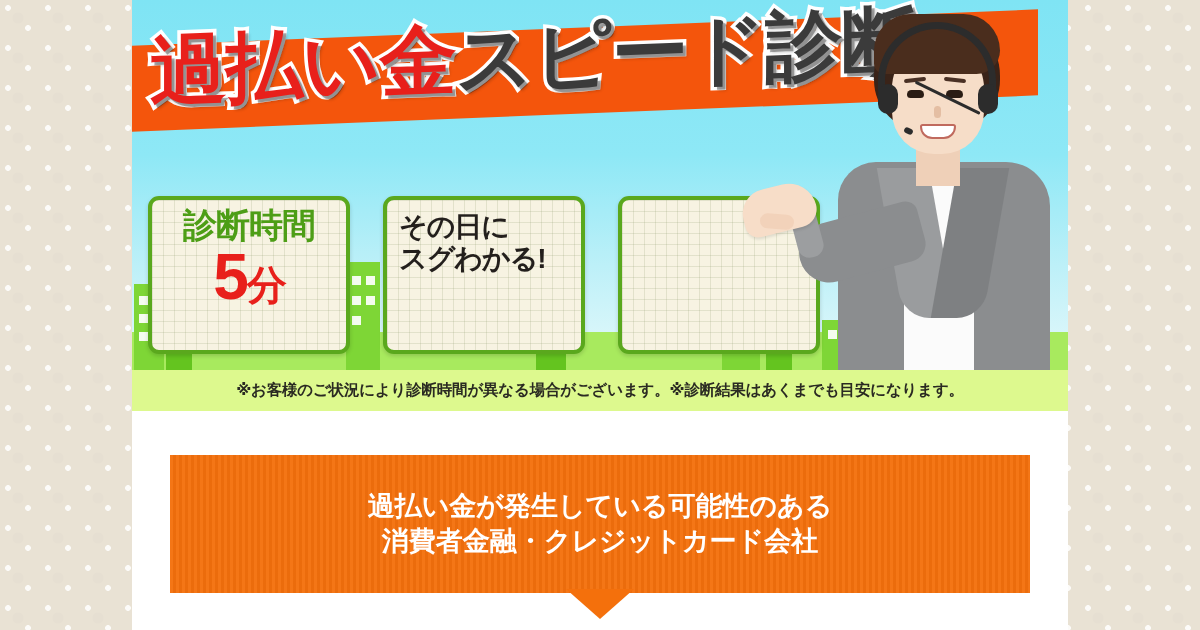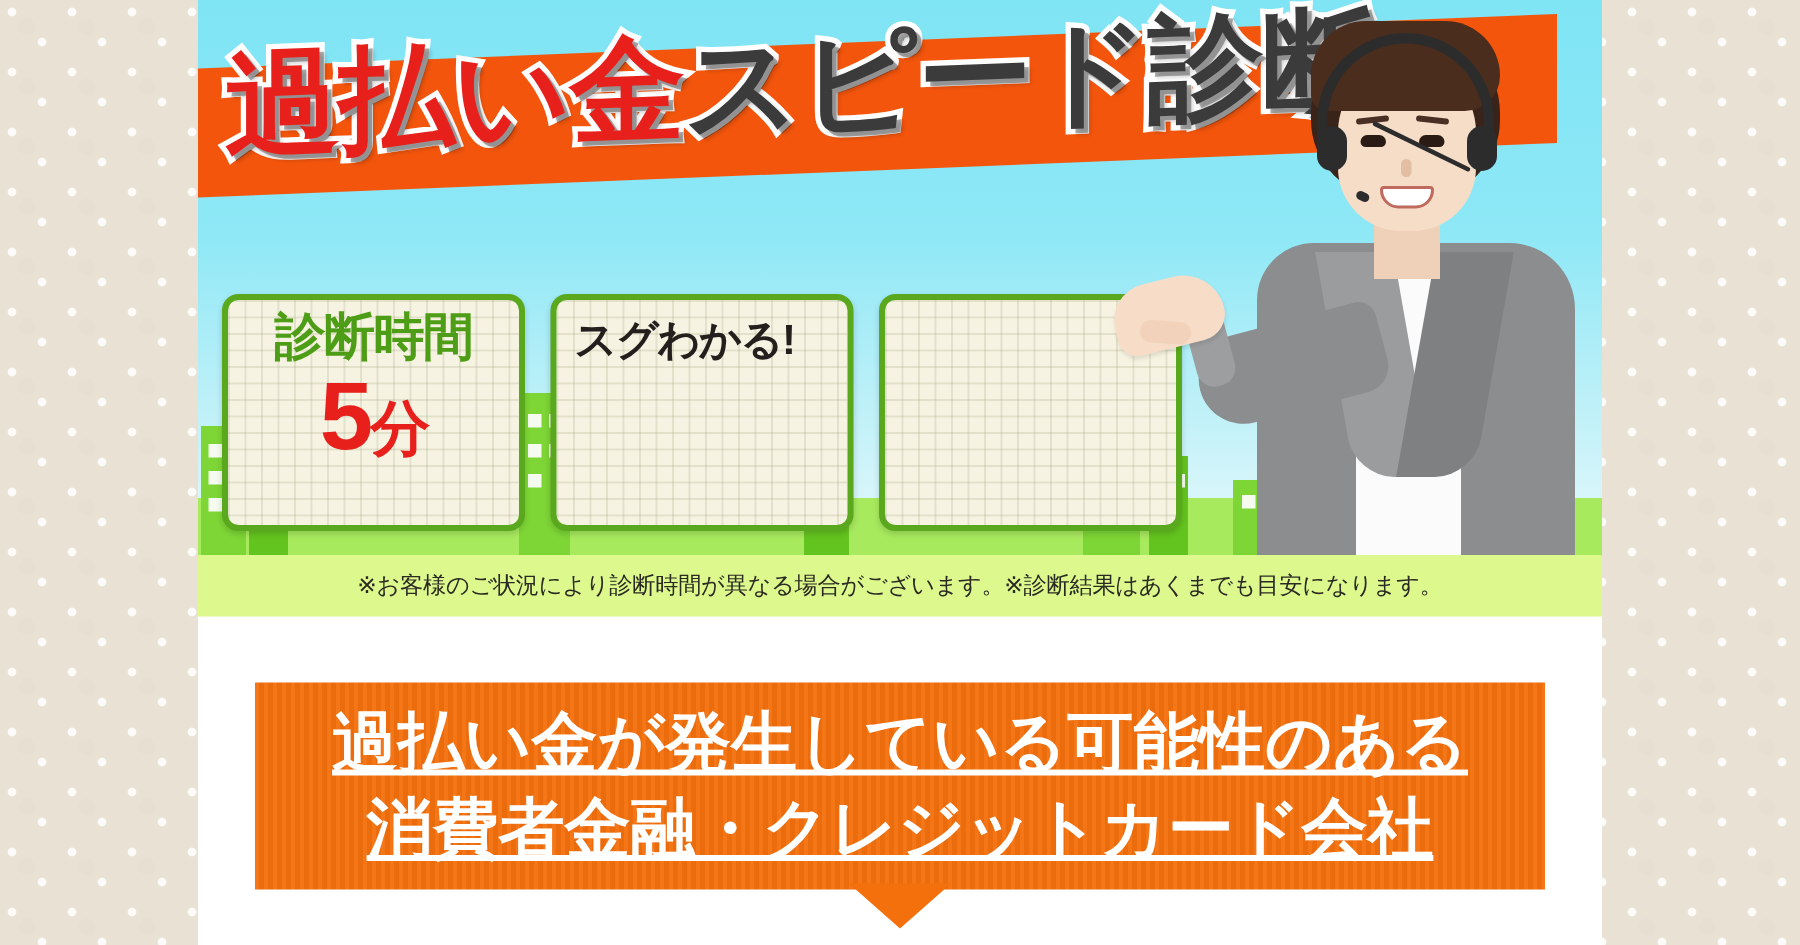--- a/index.html
+++ b/index.html
@@ -117,21 +117,21 @@
   }
   .subheadline .sh.green  { color: #2fa32f; }
   .subheadline .sh.orange { color: #f4550c; }
 
   
   .feature-row {
     position: absolute;
     left: 16px; top: 196px;
     width: 700px; height: 162px;
     display: flex;
-    gap: 17px;
+    gap: 33px;
   }
   .feature-box {
     width: 202px;
     height: 158px;
     box-sizing: border-box;
     border: 4px solid #5aa81d;
     border-radius: 11px;
     background-color: #f7f3e2;
     background-image:
       linear-gradient(to right, rgba(150,160,120,0.22) 1px, transparent 1px),
@@ -342,47 +342,46 @@
     position: absolute;
     left: 132px; top: 370px;
     width: 936px; height: 41px;
     background: #ddf98e;
     display: flex;
     align-items: center;
     justify-content: center;
   }
   .disclaimer-text {
     font-size: 15.5px;
-    font-weight: 400;
+    font-weight: 700;
     color: #2a2a22;
     letter-spacing: -0.2px;
     white-space: nowrap;
   }
 
   
   .orange-panel {
     position: absolute;
     left: 170px; top: 455px;
     width: 860px; height: 138px;
     background: #f4700c;
     background-image: repeating-linear-gradient(90deg,
       rgba(255,255,255,0.045) 0 3px, rgba(0,0,0,0.035) 3px 6px);
     display: flex;
     flex-direction: column;
     align-items: center;
     justify-content: center;
   }
   .orange-line {
-    font-size: 44px;
+    font-size: 27px;
     font-weight: 700;
     color: #ffffff;
     line-height: 1.30;
     letter-spacing: 0px;
     white-space: nowrap;
-    text-decoration: underline;
   }
   .orange-arrow {
     position: absolute;
     left: 566px; top: 589px;
     width: 0; height: 0;
     border-left: 34px solid transparent;
     border-right: 34px solid transparent;
     border-top: 30px solid #f4700c;
     z-index: 6;
   }
@@ -497,20 +496,21 @@
 
     <div class="feature-row">
 
       <div class="feature-box">
         <div class="fb-title">診断時間</div>
         <div class="fb-bignum"><span>5</span><span class="unit">分</span></div>
       </div>
 
       <div class="feature-box">
         <div class="fb-body black">
+          <div>その日に</div>
           <div>スグわかる!</div>
         </div>
       </div>
 
       <div class="feature-box">
         <div class="fb-body brown">
         </div>
       </div>
 
     </div>

